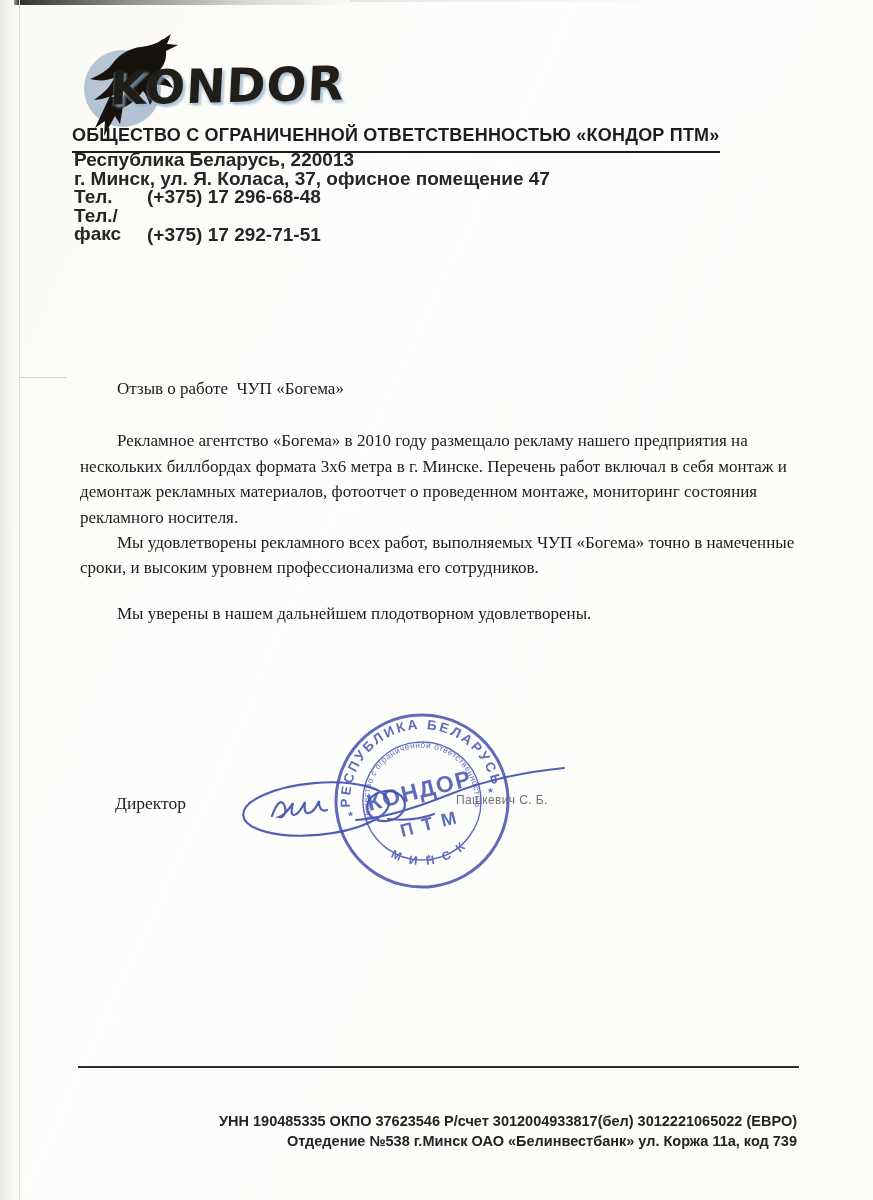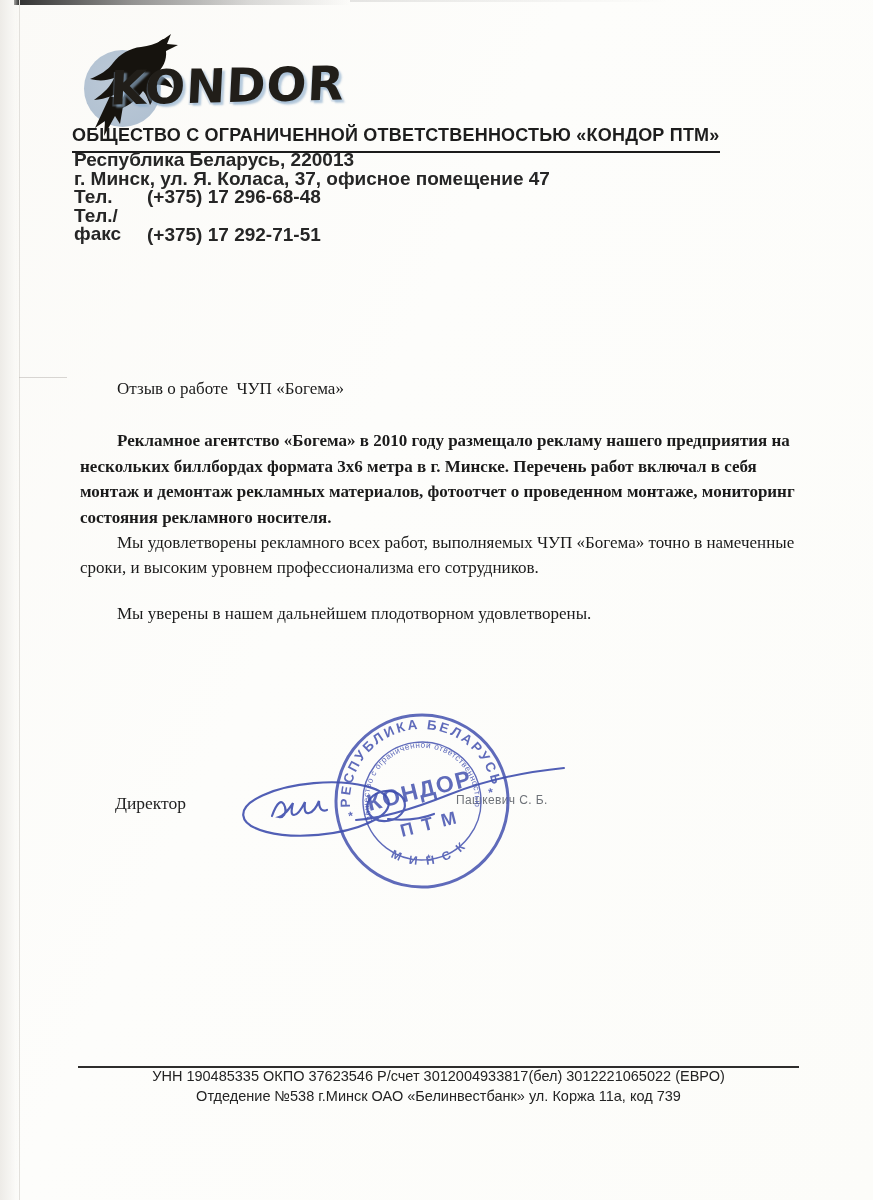--- a/index.html
+++ b/index.html
@@ -55,40 +55,40 @@
     font-weight:bold;font-size:19px;line-height:18.6px;color:#262626;
   }
   .contact-label{display:inline-block;width:73px;}
   
   .letter{
     position:absolute;left:80px;top:376px;width:716px;
     font-family:"Liberation Serif",serif;font-size:17px;line-height:25.4px;color:#1b1b1b;
   }
   .subject{margin:0 0 4px 37px;white-space:pre-wrap;}
   .para{margin:0;text-indent:37px;}
-  .para.first{margin-top:27px;font-weight:bold;}
+  .para.first{margin-top:27px;}
   .para.third{margin-top:20px;}
   
   .director-label{
     position:absolute;left:115px;top:793px;
     font-family:"Liberation Serif",serif;font-size:17.5px;color:#222;text-align:center;
   }
   .signer-name{
     position:absolute;left:456px;top:793px;z-index:2;
     font-size:12px;color:#6e7278;letter-spacing:.4px;
   }
   .stamp{position:absolute;left:331px;top:710px;z-index:3;opacity:.88;}
   .signature{position:absolute;left:238px;top:752px;z-index:4;opacity:.9;}
   
   .footer-rule{
     position:absolute;left:78px;top:1066px;width:721px;height:2px;background:#2e2d2c;
   }
   .footer-text{
-    position:absolute;left:80px;top:1067px;width:717px;text-align:center;
-    font-weight:normal;font-size:14.5px;line-height:19.5px;color:#242424;
+    position:absolute;left:80px;top:1112px;width:717px;text-align:right;
+    font-weight:bold;font-size:14.5px;line-height:19.5px;color:#242424;
   }
 </style>
 </head>
 <body>
 
 <div class="page">
 
   <div class="edge-top"></div>
   <div class="edge-top-faint"></div>
   <div class="edge-left"></div>

